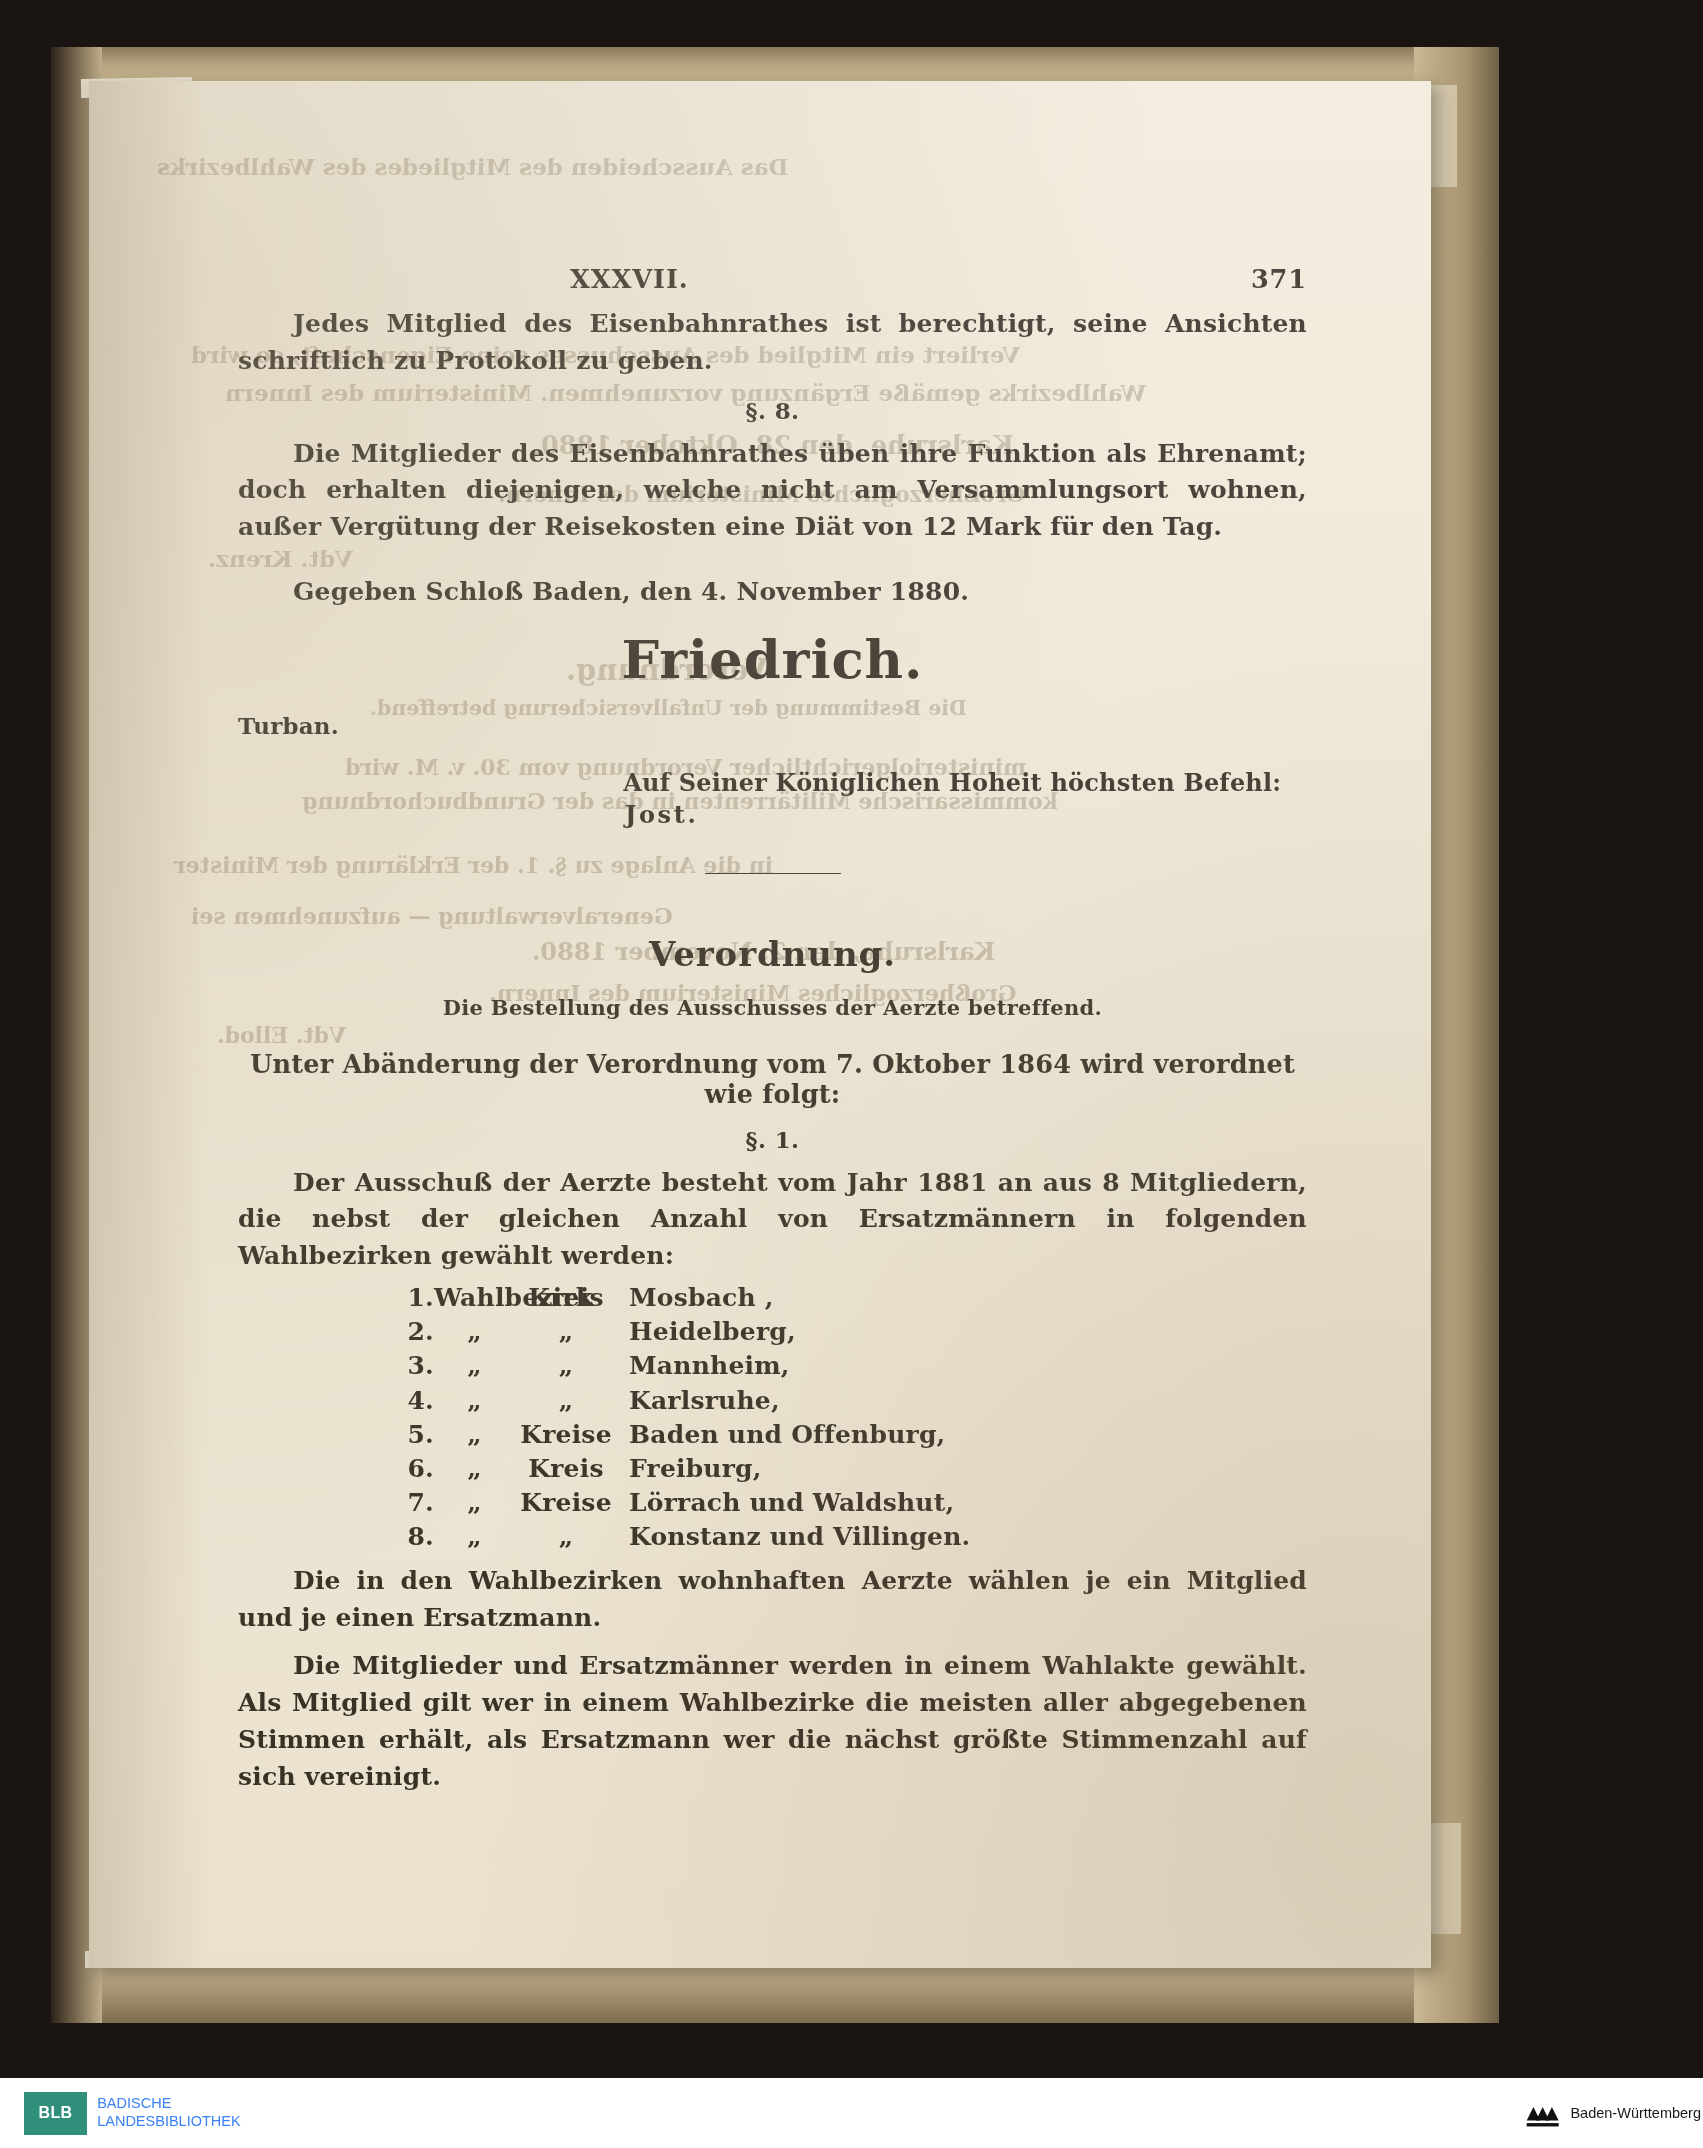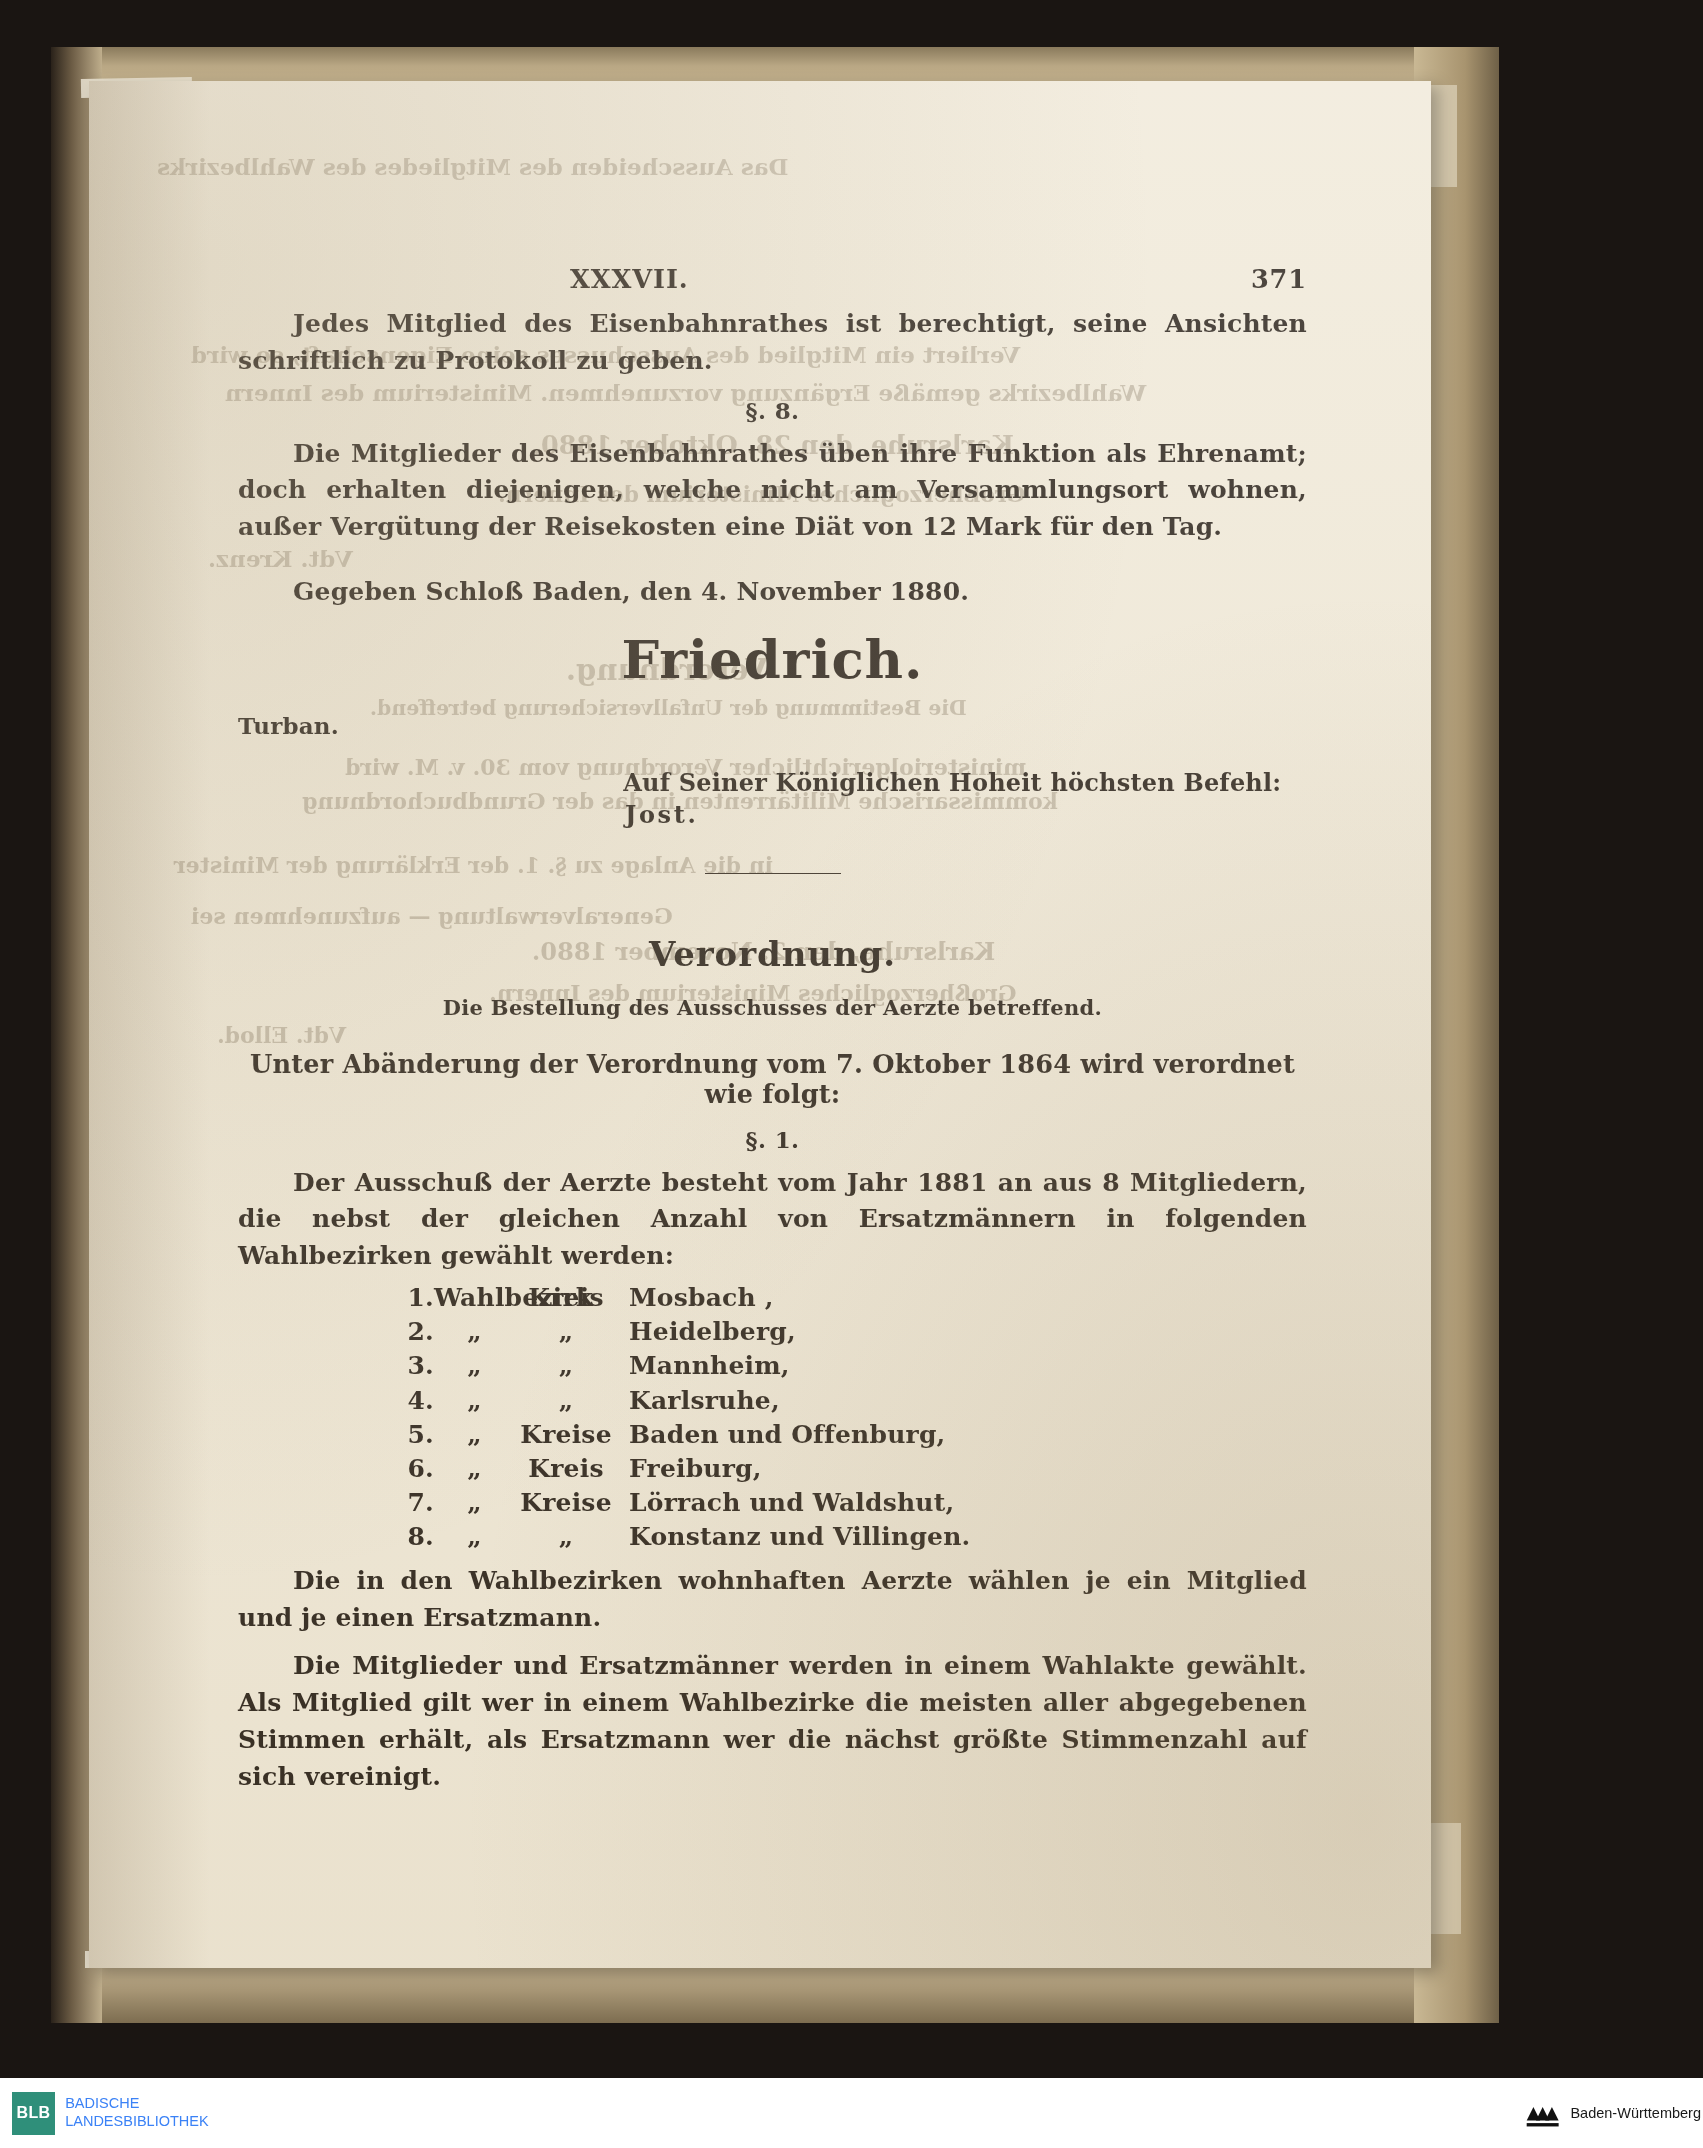--- a/index.html
+++ b/index.html
@@ -92,21 +92,21 @@
     position:absolute;color:rgba(90,72,48,.30);font-weight:700;
     transform:scaleX(-1);pointer-events:none;user-select:none;white-space:nowrap;
   }
 
   
   #footer{
     position:absolute;left:0;top:2078px;width:1704px;height:70px;background:#ffffff;
     display:flex;align-items:center;
   }
   .blb-logo{
-    margin-left:12px;width:43px;height:43px;background:#2f8f7a;color:#fff;
+    margin-left:24px;width:63px;height:43px;background:#2f8f7a;color:#fff;
     display:flex;align-items:center;justify-content:center;
     font-family:"Liberation Sans",sans-serif;font-size:16px;font-weight:700;letter-spacing:0.4px;
   }
   .blb-text{
     margin-left:10.2px;font-family:"Liberation Sans",sans-serif;font-size:14.5px;
     line-height:1.22;color:#3b82f6;
   }
   .bw{
     margin-left:auto;margin-right:3px;display:flex;align-items:center;gap:8.5px;
     font-family:"Liberation Sans",sans-serif;font-size:14.5px;color:#1a1a1a;

